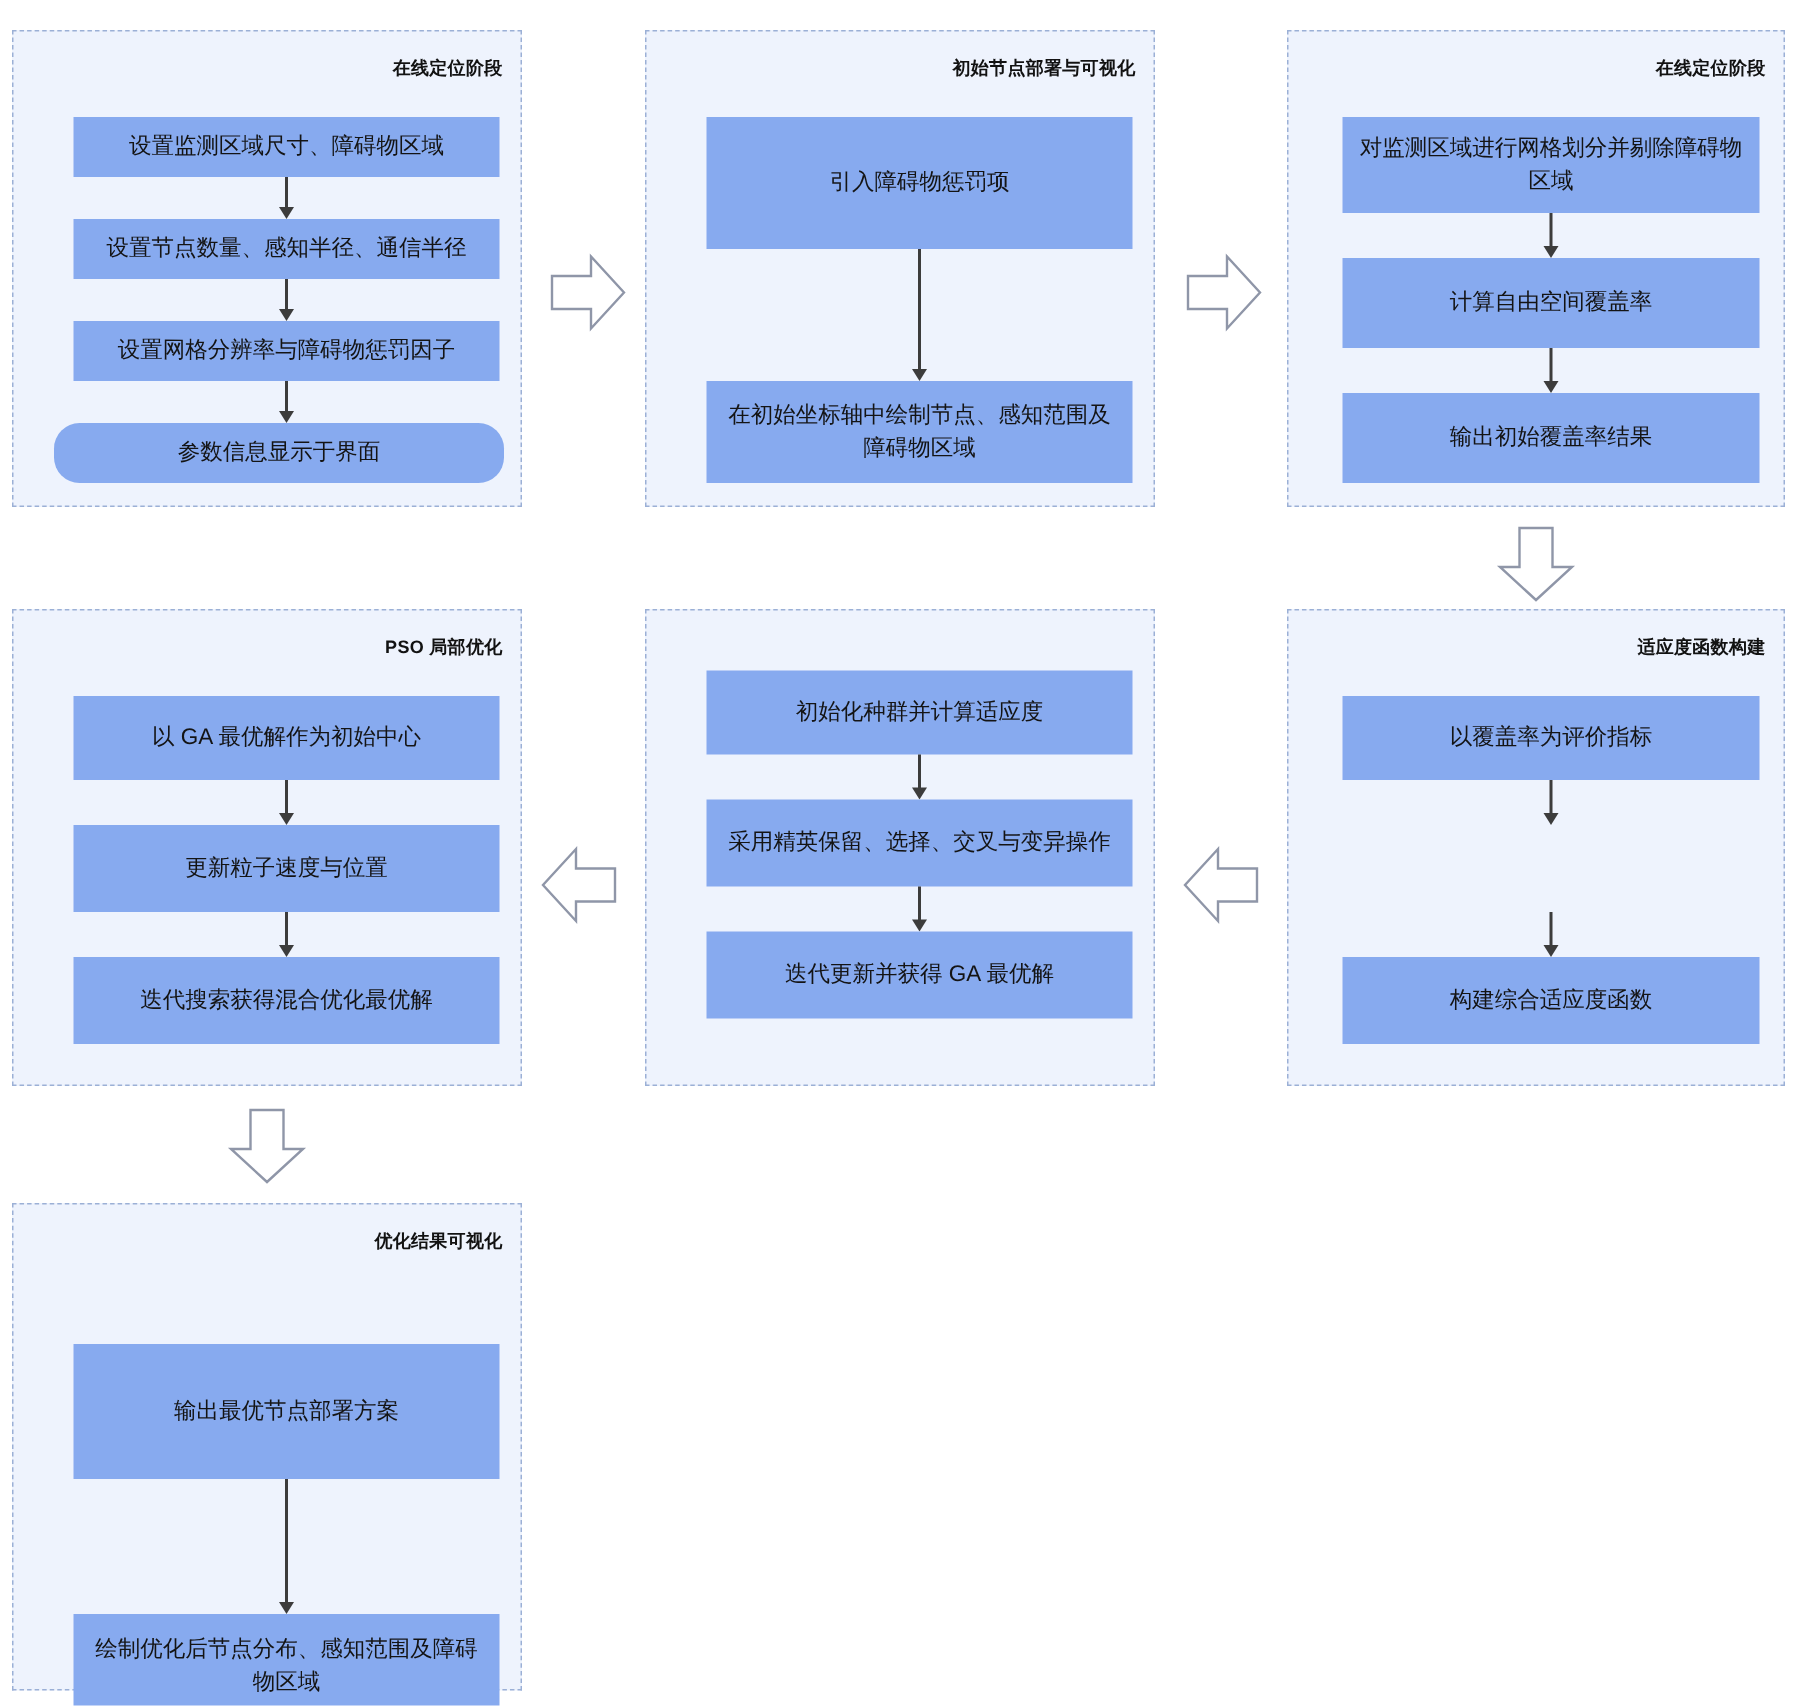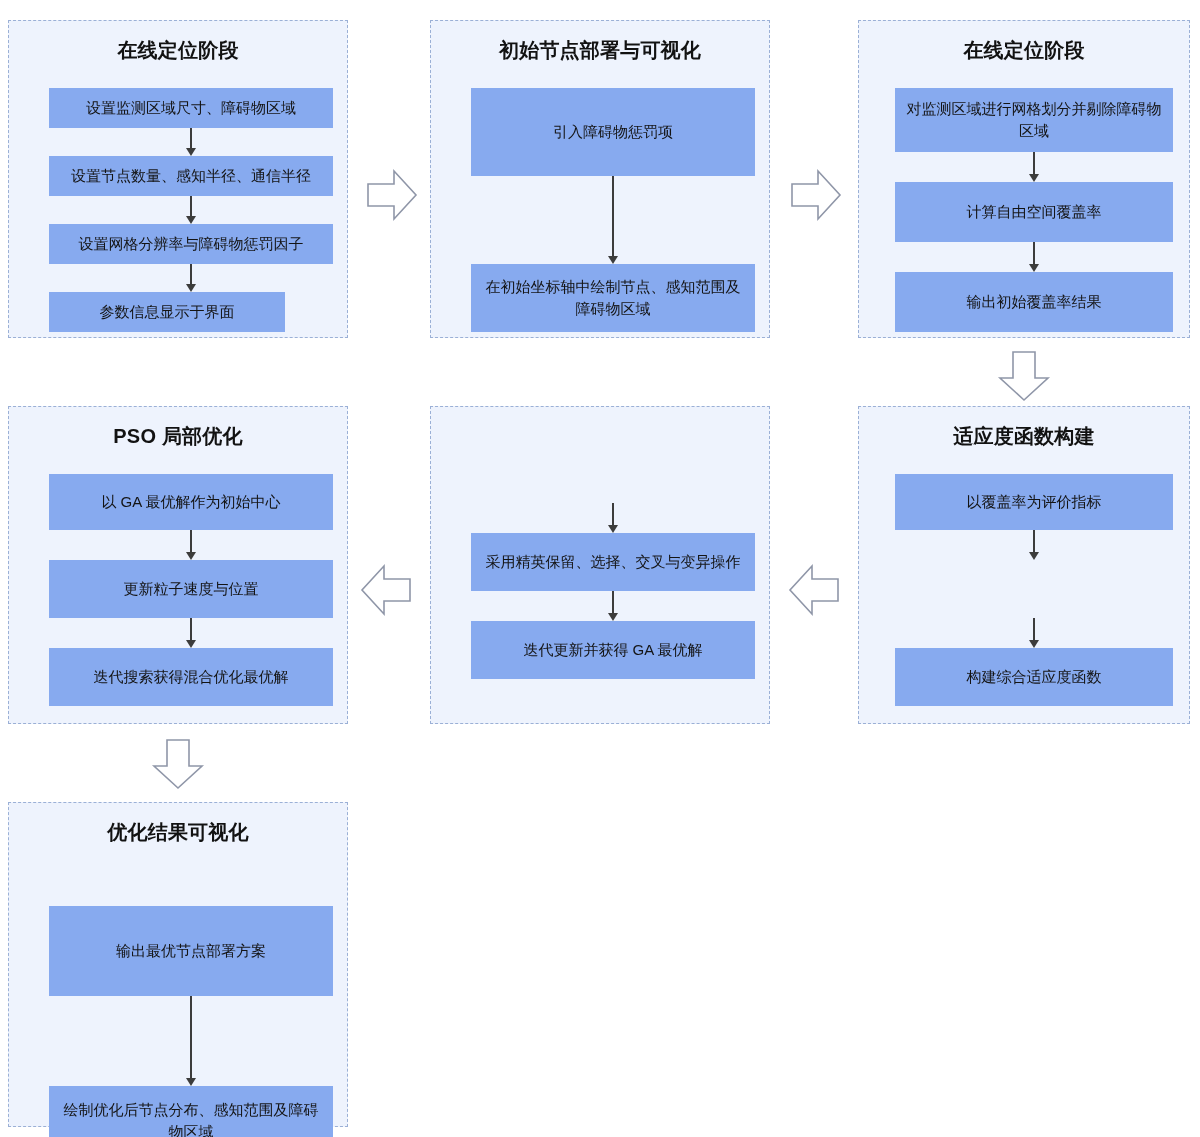--- a/index.html
+++ b/index.html
@@ -26,25 +26,25 @@
   .panel {
     position: absolute;
     box-sizing: border-box;
     background: #eef3fd;
     border: 1.5px dashed #9bb0d6;
     display: flex;
     flex-direction: column;
     align-items: center;
   }
   .panel-title {
-    font-size: 20px;
+    font-size: 12px;
     font-weight: bold;
     color: #121212;
     letter-spacing: 0.2px;
-    text-align: center;
+    text-align: right;
     width: 100%;
     box-sizing: border-box;
   }
 
   
   .stack {
     position: relative;
     width: 100%;
     flex: 1;
     box-sizing: border-box;
@@ -112,21 +112,21 @@
         <div class="shaft"></div>
         <div class="head"></div>
       </div>
       <div class="pbox" style="left:28px; top:160px; width:284px; height:40px;">
         <span>设置网格分辨率与障碍物惩罚因子</span>
       </div>
       <div class="vconn" style="left:163px; top:200px; height:28px;">
         <div class="shaft"></div>
         <div class="head"></div>
       </div>
-      <div class="pbox" style="left:28px; top:228px; width:236px; height:40px;">
+      <div class="pbox" style="left:15px; top:228px; width:300px; height:40px;border-radius:17px;">
         <span>参数信息显示于界面</span>
       </div>
     </div>
   </div>
 
   <div class="blockarrow" style="left:366px; top:165px; width:52px; height:60px;">
     <svg width="52" height="60" viewBox="0 0 52 60">
       <polygon points="2,19 28,19 28,6 50,30 28,54 28,41 2,41" fill="#ffffff" stroke="#8f96a8" stroke-width="1.6" stroke-linejoin="miter"></polygon>
     </svg>
   </div>
@@ -206,20 +206,23 @@
   </div>
 
   <div class="blockarrow" style="left:360px; top:560px; width:52px; height:60px;">
     <svg width="52" height="60" viewBox="0 0 52 60">
       <polygon points="50,19 24,19 24,6 2,30 24,54 24,41 50,41" fill="#ffffff" stroke="#8f96a8" stroke-width="1.6" stroke-linejoin="miter"></polygon>
     </svg>
   </div>
 
   <div class="panel" style="left:430px; top:406px; width:340px; height:318px; padding:16px 12px 14px;">
     <div class="stack">
+      <div class="pbox" style="left:28px; top:24px; width:284px; height:56px;">
+        <span>初始化种群并计算适应度</span>
+      </div>
       <div class="vconn" style="left:163px; top:80px; height:30px;">
         <div class="shaft"></div>
         <div class="head"></div>
       </div>
       <div class="pbox" style="left:28px; top:110px; width:284px; height:58px;">
         <span>采用精英保留、选择、交叉与变异操作</span>
       </div>
       <div class="vconn" style="left:163px; top:168px; height:30px;">
         <div class="shaft"></div>
         <div class="head"></div>

